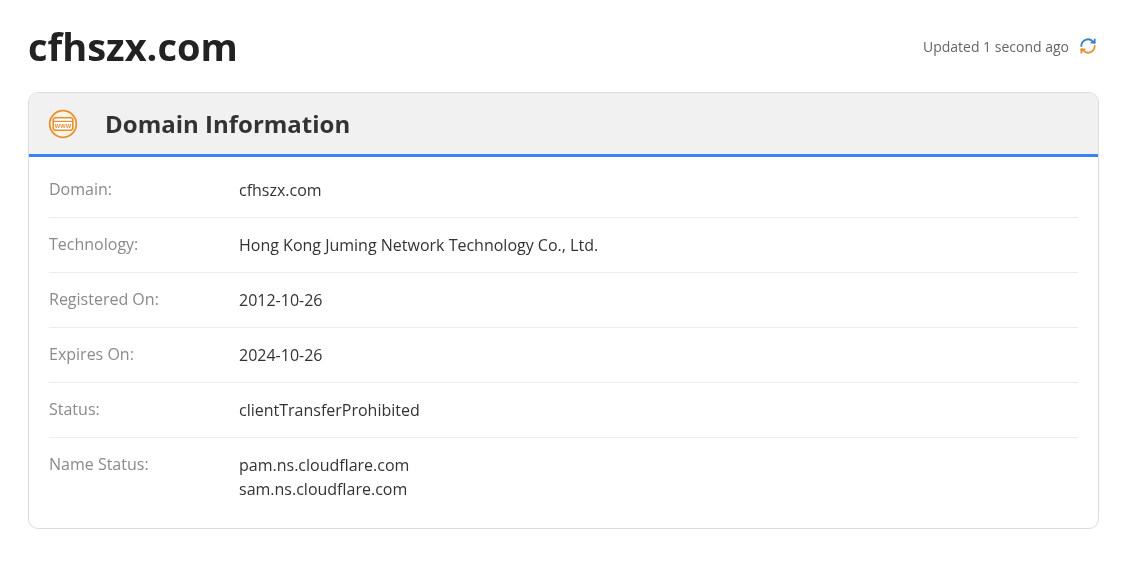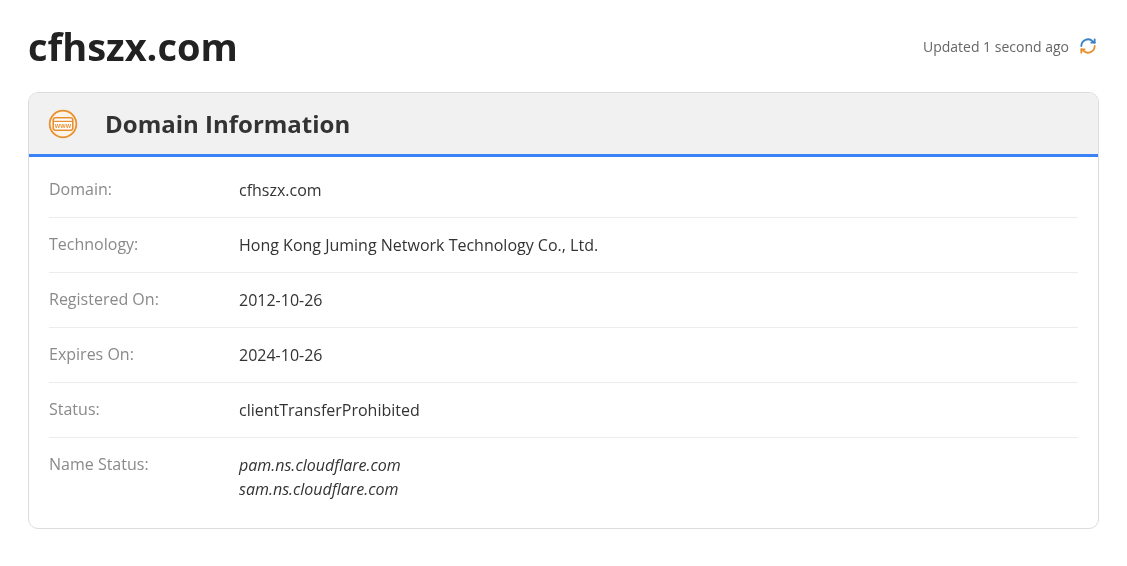--- a/index.html
+++ b/index.html
@@ -70,21 +70,21 @@
   }
   .row:last-child { border-bottom: none; }
   .row-label {
     width: 190px;
     color: #8a8a8a;
   }
   .row-value {
     color: #333;
     line-height: 1.5;
   }
-  .ns-line { display: block; font-style: italic; }
+  .ns-line { display: block; }
 </style>
 </head>
 <body>
 
 <div class="header-row">
   <h1 class="domain-title">cfhszx.com</h1>
   <div class="updated-block">
     <span>Updated 1 second ago</span>
     <span class="refresh-btn">
       <svg class="refresh-icon" width="20" height="20" viewBox="0 0 24 24" fill="none">

